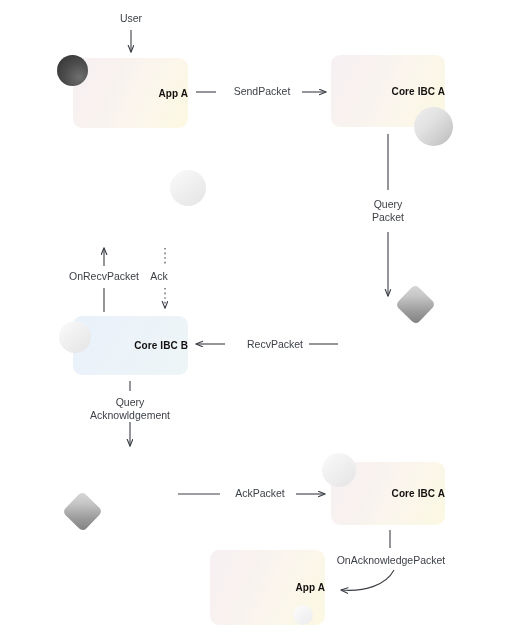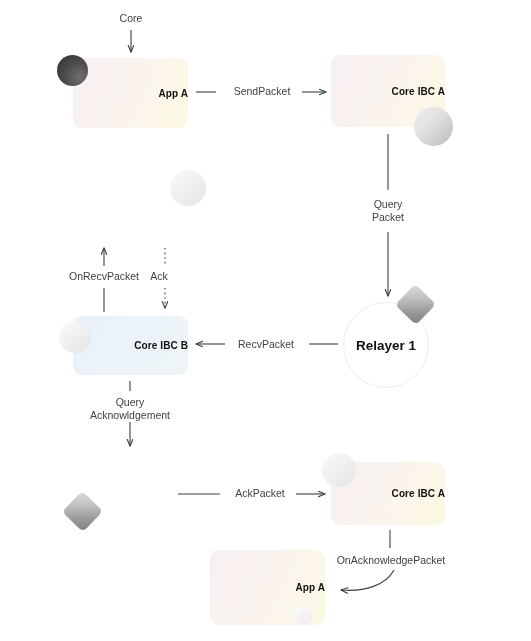--- a/index.html
+++ b/index.html
@@ -150,39 +150,36 @@
   <div class="node skin-warm" style="left:331px;top:462px;width:114px;height:63px;">
     <span class="label">Core IBC A</span>
   </div>
   <div class="orb orb-light" style="left:322px;top:453px;width:34px;height:34px;"></div>
 
   <div class="node skin-warm" style="left:210px;top:550px;width:115px;height:75px;">
     <span class="label">App A</span>
   </div>
   <div class="orb orb-faint" style="left:293px;top:605px;width:20px;height:20px;"></div>
 
-  <div class="relayer" style="left:343px;top:302px;width:86px;height:86px;">
-    <span class="label">Relayer 1</span>
-  </div>
   <div class="diamond" style="left:401px;top:290px;width:29px;height:29px;"></div>
 
   <div class="diamond" style="left:68px;top:497px;width:29px;height:29px;"></div>
 
-  <div class="edge-label" style="left:107px;top:12px;width:48px;">Core</div>
+  <div class="edge-label" style="left:107px;top:12px;width:48px;">User</div>
 
   <div class="edge-label" style="left:222px;top:85px;width:80px;">SendPacket</div>
 
   <div class="edge-label" style="left:358px;top:198px;width:60px;">Query
 Packet</div>
 
   <div class="edge-label" style="left:58px;top:270px;width:92px;">OnRecvPacket</div>
 
   <div class="edge-label" style="left:144px;top:270px;width:30px;">Ack</div>
 
-  <div class="edge-label" style="left:230px;top:338px;width:72px;">RecvPacket</div>
+  <div class="edge-label" style="left:239px;top:338px;width:72px;">RecvPacket</div>
 
   <div class="edge-label" style="left:80px;top:396px;width:100px;">Query
 Acknowldgement</div>
 
   <div class="edge-label" style="left:227px;top:487px;width:66px;">AckPacket</div>
 
   <div class="edge-label" style="left:330px;top:554px;width:122px;">OnAcknowledgePacket</div>
 
 </div>
 

